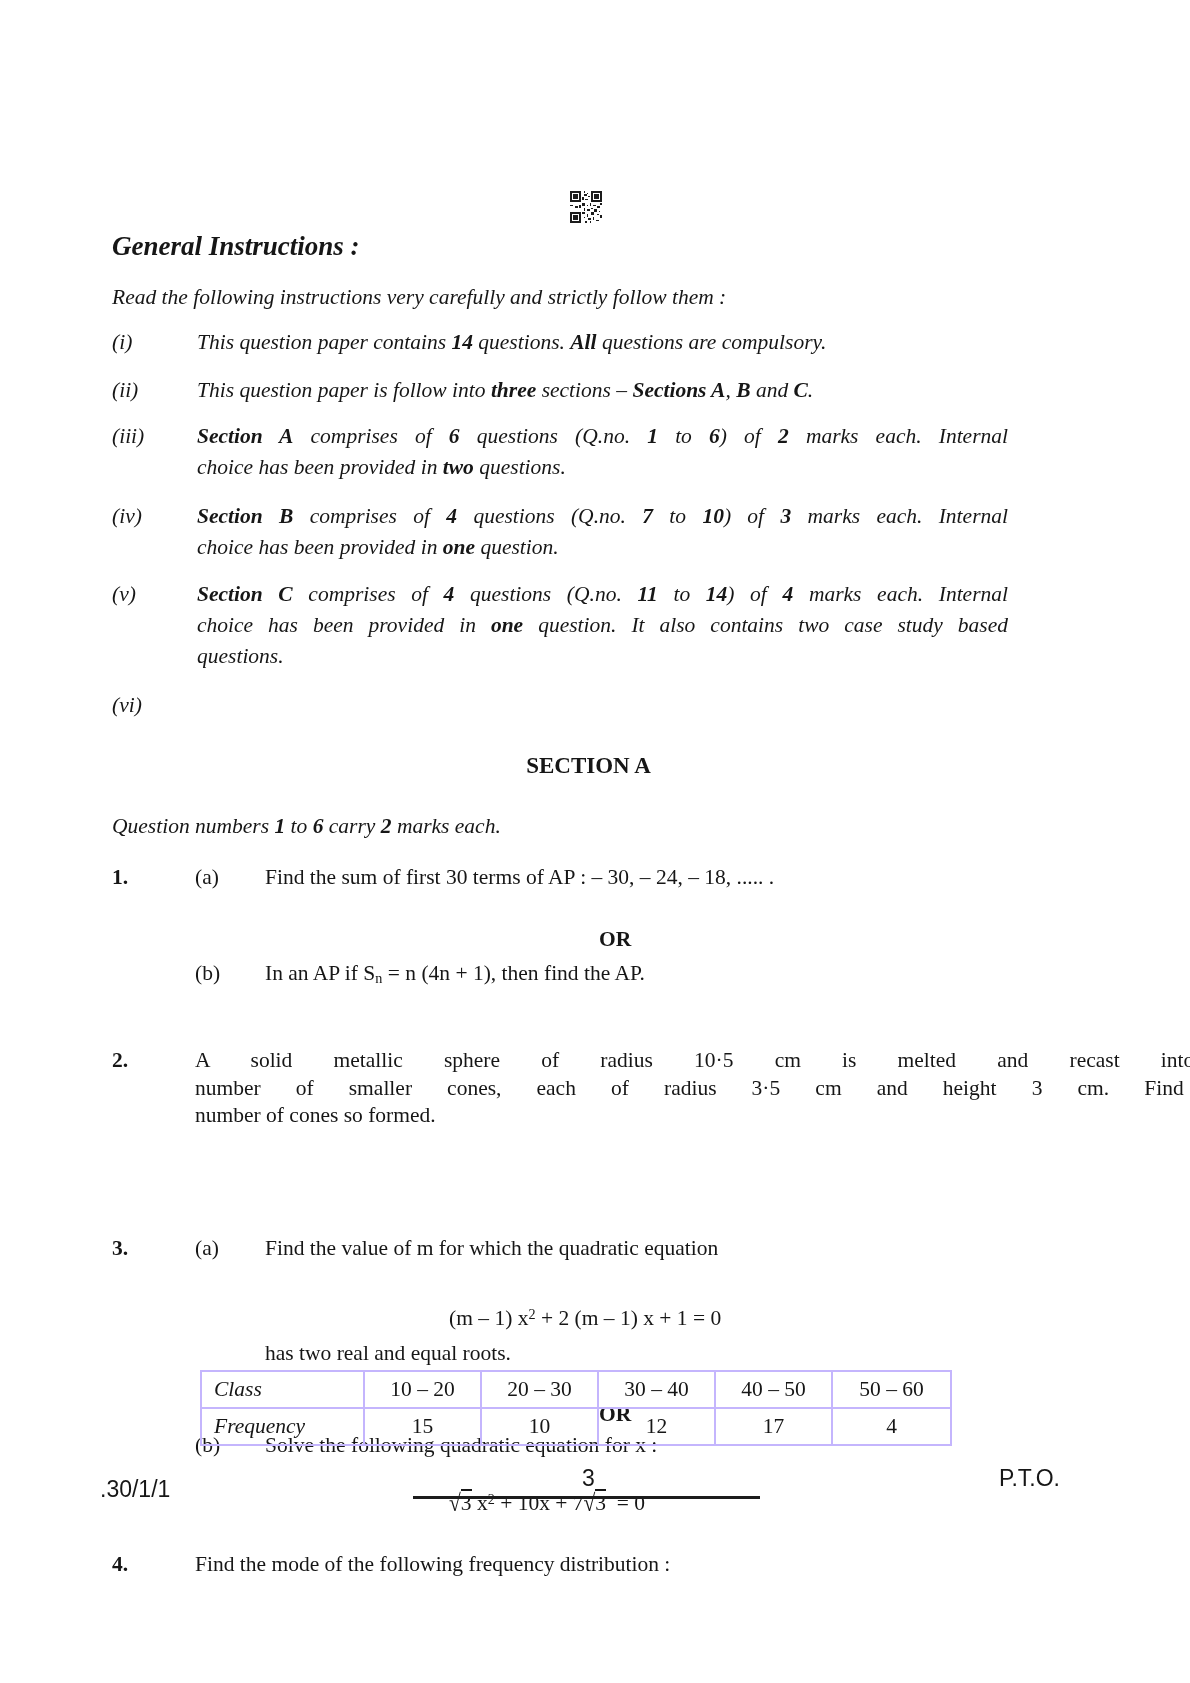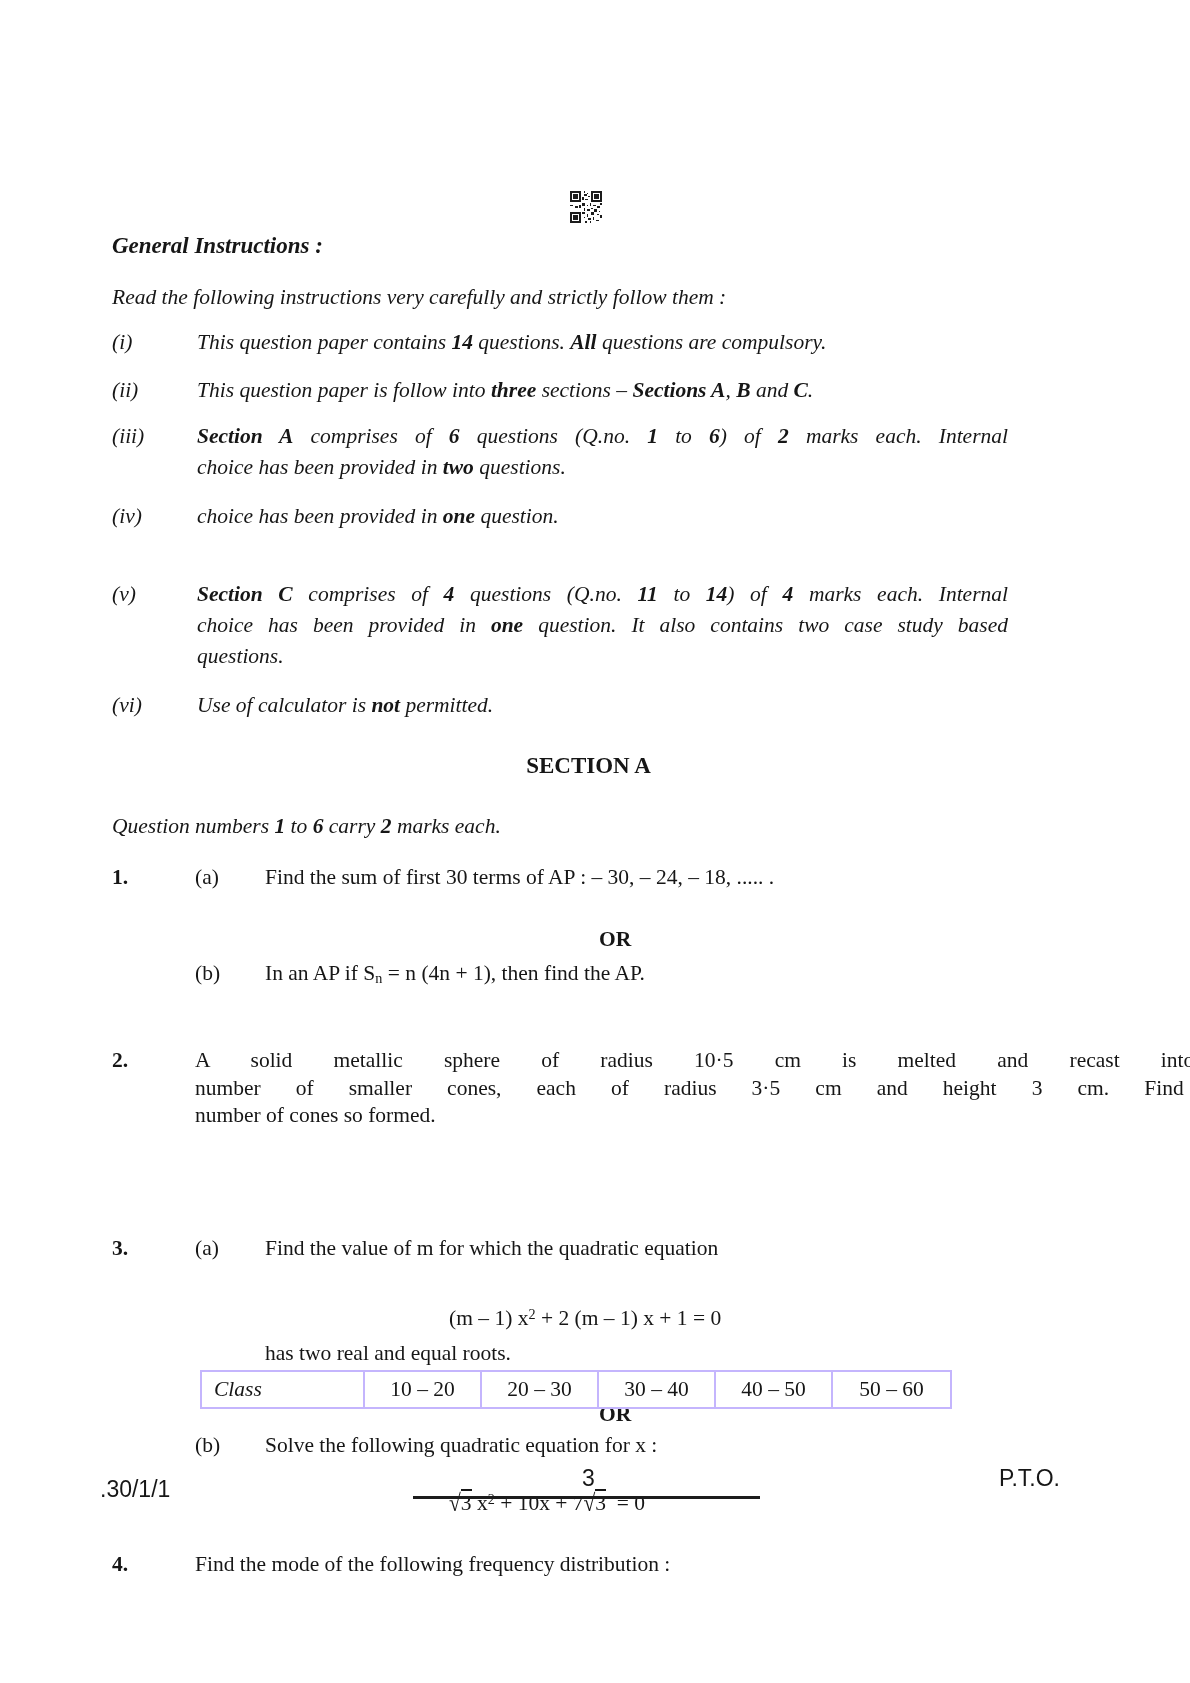--- a/index.html
+++ b/index.html
@@ -11,21 +11,21 @@
     margin: 0 auto;
     background: #ffffff;
     font-family: "Liberation Serif", "DejaVu Serif", serif;
     color: #161616;
     font-size: 21.5px;
     overflow: hidden;
   }
   .abs { position: absolute; left: 112px; right: 125px; }
   .b { font-weight: bold; }
 
-  .gi-title { font-size: 23px; font-weight: bold; font-style: italic; line-height: 30px; }
+  .gi-title { font-size: 27px; font-weight: bold; font-style: italic; line-height: 30px; }
   .gi-intro { font-style: italic; line-height: 30px; }
 
   .ins { display: flex; font-style: italic; line-height: 31px; }
   .ins-num { flex: none; width: 85px; }
   .ins-body { flex: 1 1 auto; margin-right: 57px; }
   .jl { text-align: justify; text-align-last: justify; }
 
   .sec-title { text-align: center; font-weight: bold; font-size: 23px; line-height: 30px; }
   .note { font-style: italic; line-height: 30px; }
 
@@ -136,38 +136,36 @@
     <span class="ins-num">(iii)</span>
     <div class="ins-body">
       <div class="jl"><span class="b">Section A</span><span> comprises of </span><span class="b">6</span><span> questions (Q.no. </span><span class="b">1</span><span> to </span><span class="b">6</span><span>) of </span><span class="b">2</span><span> marks each. Internal</span></div>
       <div><span>choice has been provided in </span><span class="b">two</span><span> questions.</span></div>
     </div>
   </div>
 
   <div class="abs ins" style="top:501px">
     <span class="ins-num">(iv)</span>
     <div class="ins-body">
+      <div class="jl"><span class="b">Section B</span><span> comprises of </span><span class="b">4</span><span> questions (Q.no. </span><span class="b">7</span><span> to </span><span class="b">10</span><span>) of </span><span class="b">3</span><span> marks each. Internal</span></div>
       <div><span>choice has been provided in </span><span class="b">one</span><span> question.</span></div>
     </div>
   </div>
 
   <div class="abs ins" style="top:579px">
     <span class="ins-num">(v)</span>
     <div class="ins-body">
       <div class="jl"><span class="b">Section C</span><span> comprises of </span><span class="b">4</span><span> questions (Q.no. </span><span class="b">11</span><span> to </span><span class="b">14</span><span>) of </span><span class="b">4</span><span> marks each. Internal</span></div>
       <div class="jl"><span>choice has been provided in </span><span class="b">one</span><span> question. It also contains two case study based</span></div>
       <div><span>questions.</span></div>
     </div>
   </div>
 
   <div class="abs ins" style="top:690px">
     <span class="ins-num">(vi)</span>
-    <div class="ins-body">
-      <div><span>Use of calculator is </span><span class="b">not</span><span> permitted.</span></div>
-    </div>
   </div>
 
   <div class="abs sec-title" style="top:751px">SECTION A</div>
 
   <div class="abs note" style="top:811px"><span>Question numbers </span><span class="b">1</span><span> to </span><span class="b">6</span><span> carry </span><span class="b">2</span><span> marks each.</span></div>
 
   <div class="abs q" style="top:864px">
     <span class="q-num">1.</span>
     <span class="q-sub">(a)</span>
     <div class="q-text">Find the sum of first 30 terms of AP : – 30, – 24, – 18, ..... .</div>
@@ -244,20 +242,28 @@
     </colgroup>
     <tbody>
         <tr>
       <td class="lbl">Class</td>
       <td>10 – 20</td>
       <td>20 – 30</td>
       <td>30 – 40</td>
       <td>40 – 50</td>
       <td>50 – 60</td>
     </tr>
+    <tr>
+      <td class="lbl">Frequency</td>
+      <td>15</td>
+      <td>10</td>
+      <td>12</td>
+      <td>17</td>
+      <td>4</td>
+    </tr>
   </tbody>
     </table>
 
   <div class="footer-code footer-sans">.30/1/1</div>
   <div class="abs footer-page footer-sans">3</div>
   <div class="footer-rule"></div>
   <div class="footer-pto footer-sans">P.T.O.</div>
 
 </div>
 

